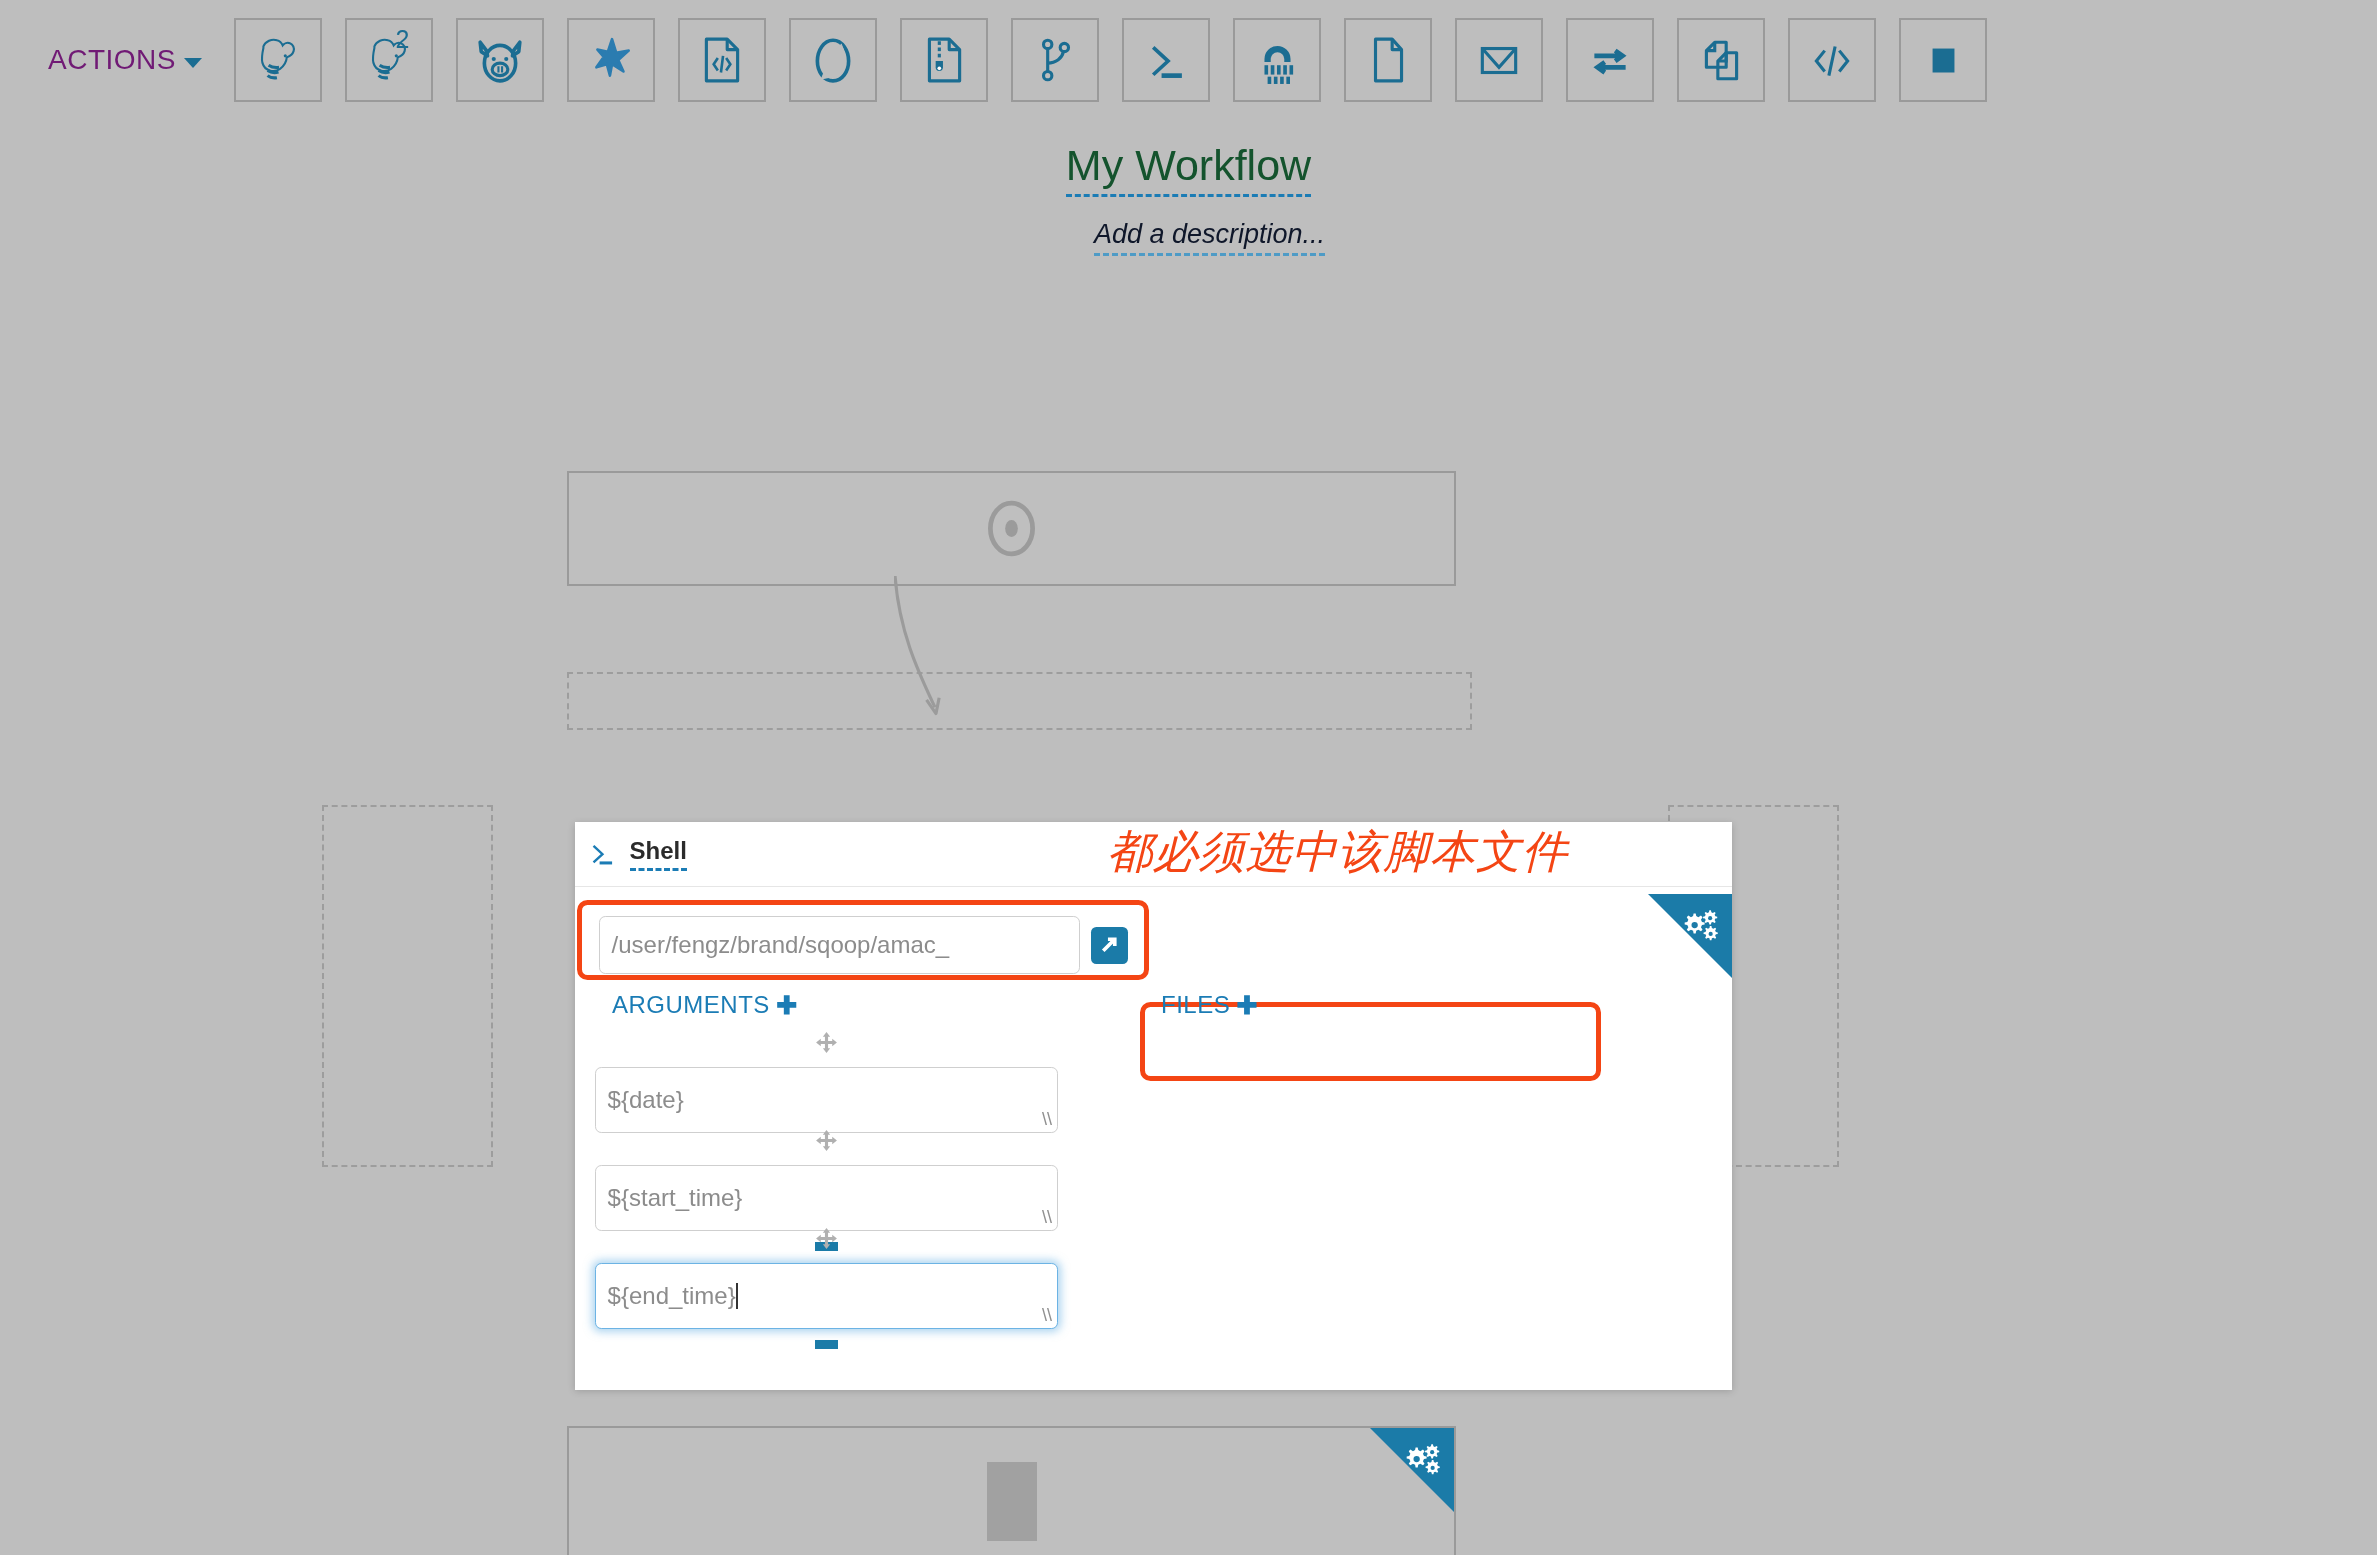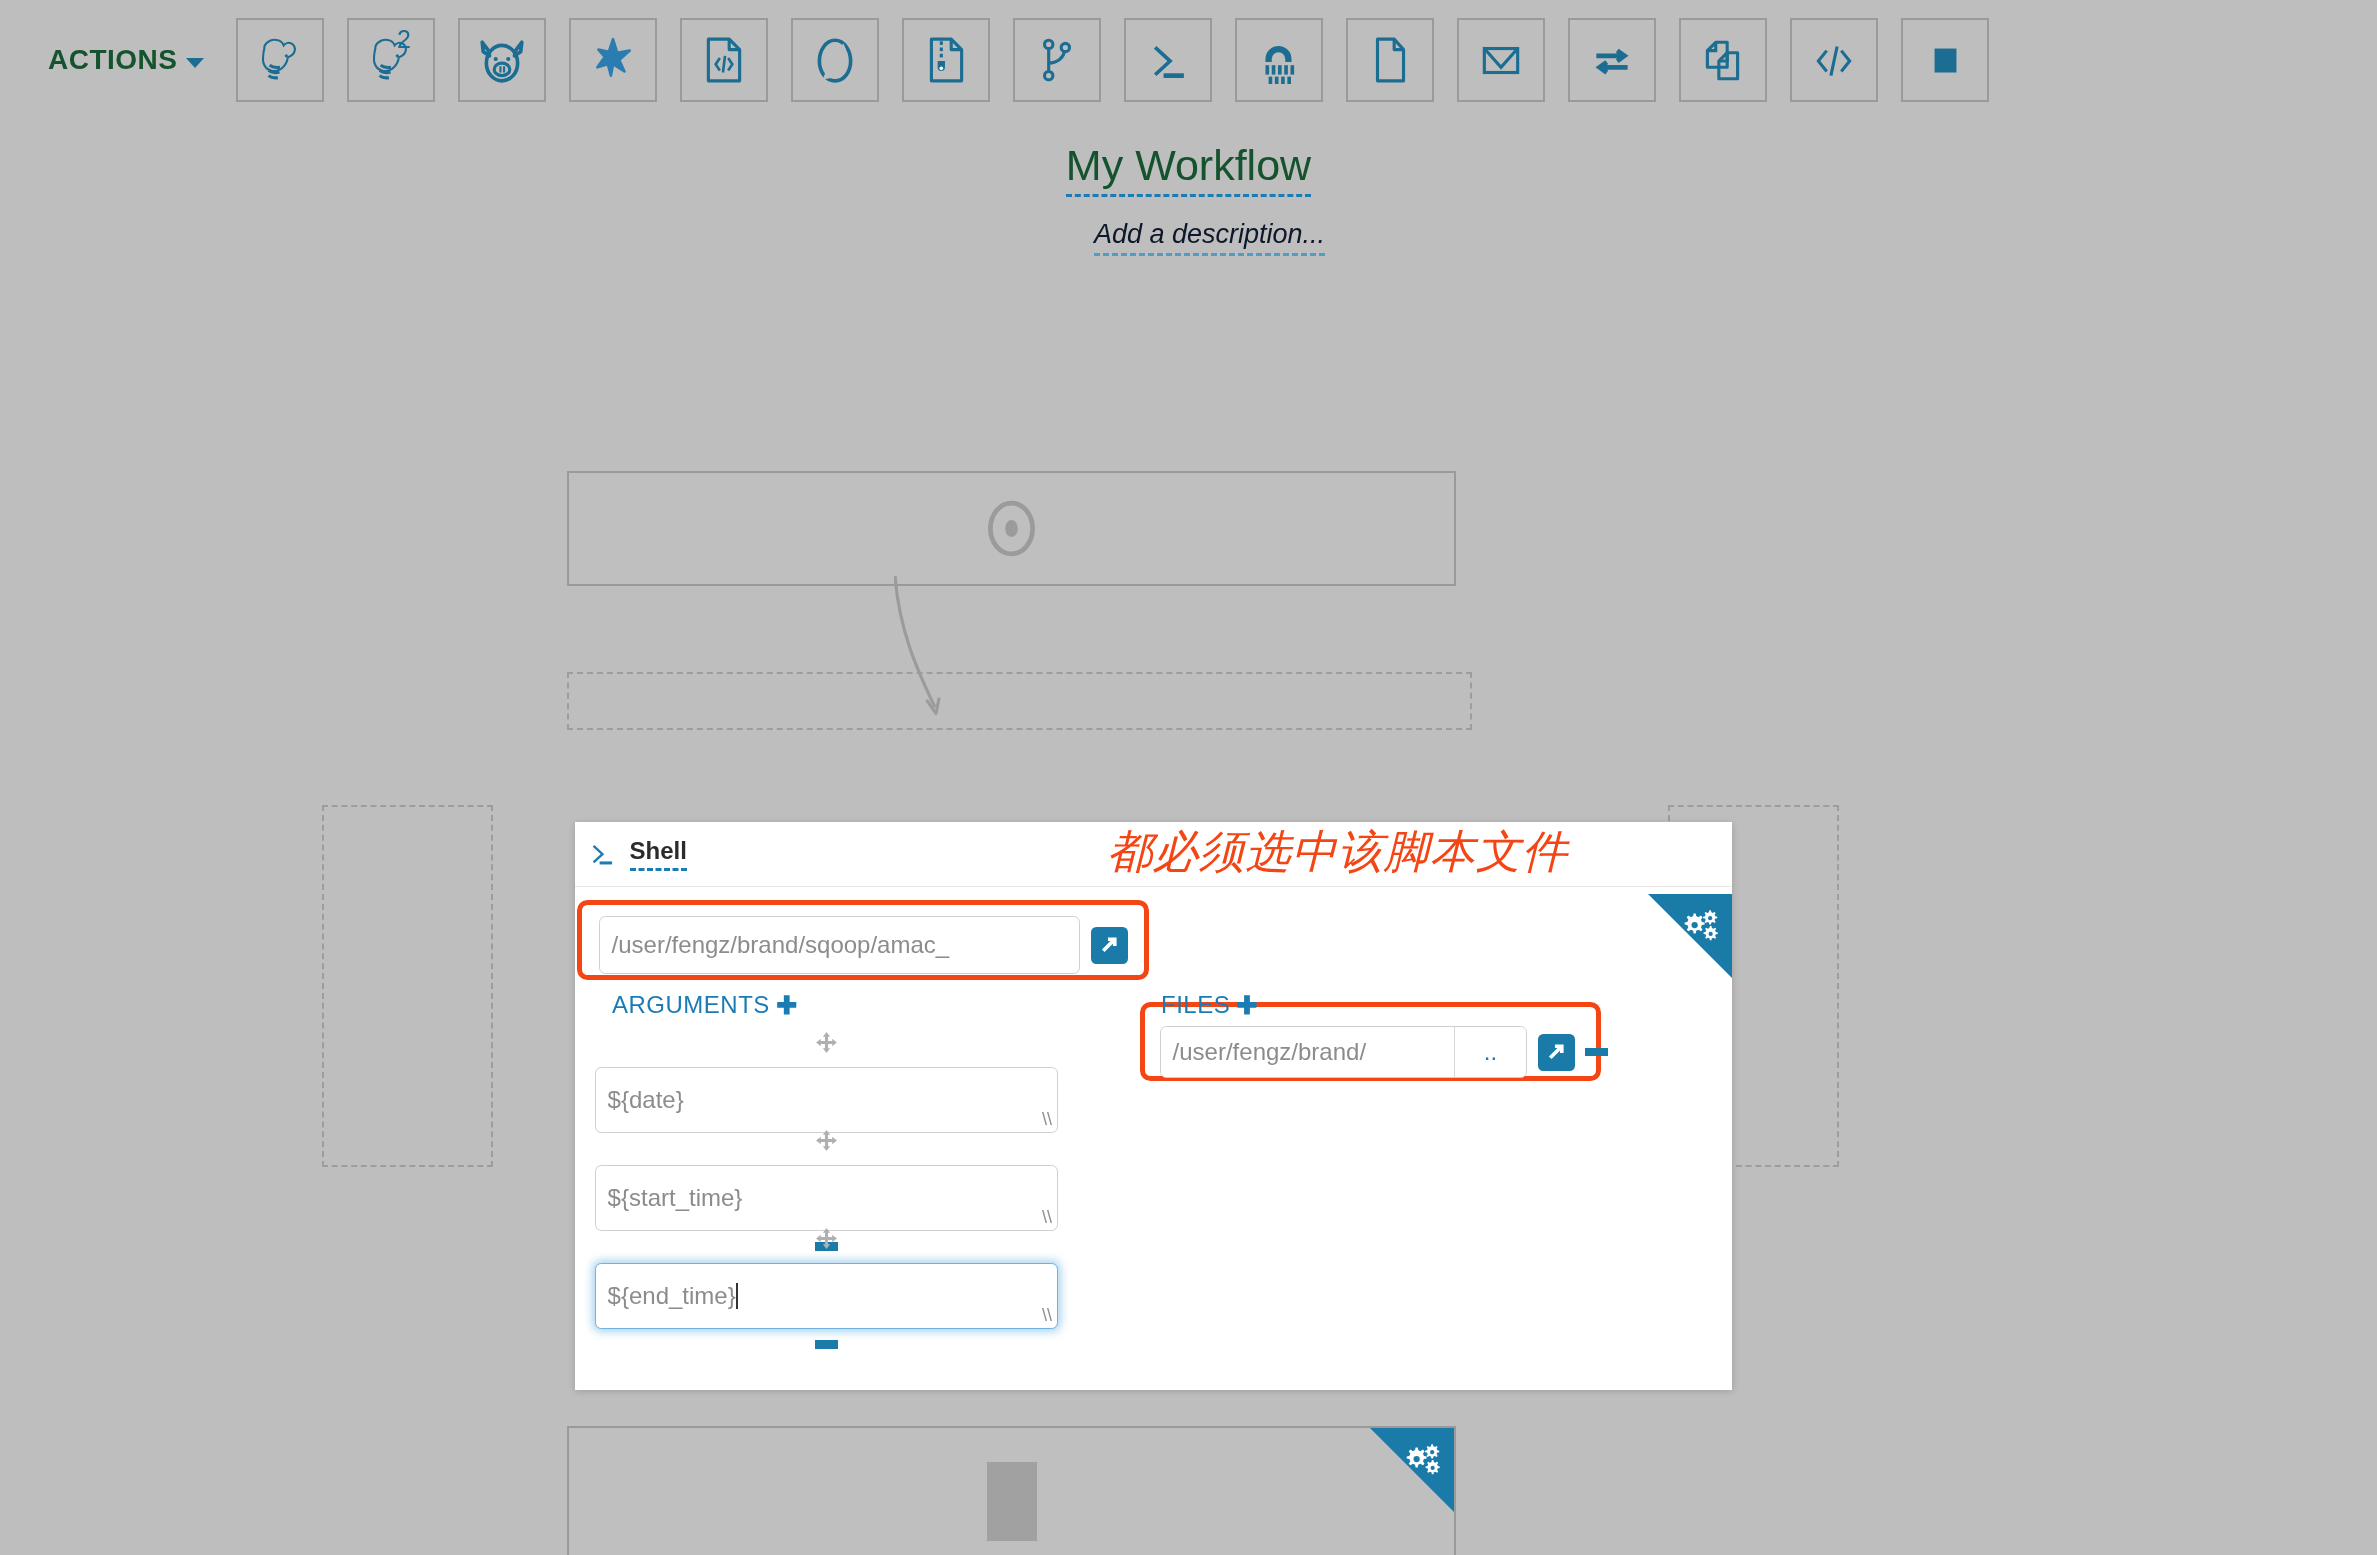--- a/index.html
+++ b/index.html
@@ -21,22 +21,22 @@
     left: 0; top: 0;
     width: 2377px; height: 120px;
     display: flex;
     align-items: center;
     padding-left: 48px;
   }
   #actions-menu {
     display: flex;
     align-items: center;
     gap: 8.4px;
-    color: #14532d;
-    font-weight: bold;
+    color: #701a75;
+    font-weight: normal;
     font-size: 28px;
     letter-spacing: 0.5px;
     margin-right: 32px;
     cursor: pointer;
     user-select: none;
   }
   #actions-menu .caret {
     width: 0; height: 0;
     border-left: 9px solid transparent;
     border-right: 9px solid transparent;
@@ -540,32 +540,20 @@
       <span class="resizer">//</span>
     </div>
     <div class="minus-btn"></div>
   </div>
 
   <div id="files-label">
     <span>FILES</span>
     <span class="plus-ico">✚</span>
   </div>
 
-  <div id="files-row">
-    <div id="files-group">
-      <div class="txtinput" id="files-input">/user/fengz/brand/</div>
-      <div class="txtinput" id="files-dots">..</div>
-    </div>
-    <div class="ext-btn">
-      <svg width="22" height="22" viewBox="0 0 42 42">
-        <path d="M10 32 L31 11 M19 10 H32 V23" fill="none" stroke="#ffffff" stroke-width="7" stroke-linejoin="miter"></path>
-      </svg>
-    </div>
-    <div class="minus-btn"></div>
-  </div>
 
   <div class="node-box" id="end-node">
     <div class="stop-square"></div>
     <div class="corner-badge">
       <span class="tri"></span>
       <svg width="42" height="33" viewBox="0 0 80 62">
         <g fill="#ffffff">
           <path d="M24 10 l4 0 1 5 4 2 5-3 3 3 -3 5 2 4 5 1 0 4 -5 1 -2 4 3 5 -3 3 -5-3 -4 2 -1 5 -4 0 -1-5 -4-2 -5 3 -3-3 3-5 -2-4 -5-1 0-4 5-1 2-4 -3-5 3-3 5 3 4-2 Z"></path>
           <circle cx="26" cy="32" r="6" fill="#1b7ba8"></circle>
           <path d="M54 4 l3 0 .8 3.6 2.8 1.4 3.4-2 2 2 -2 3.4 1.4 2.8 3.6 .8 0 3 -3.6 .8 -1.4 2.8 2 3.4 -2 2 -3.4-2 -2.8 1.4 -.8 3.6 -3 0 -.8-3.6 -2.8-1.4 -3.4 2 -2-2 2-3.4 -1.4-2.8 -3.6-.8 0-3 3.6-.8 1.4-2.8 -2-3.4 2-2 3.4 2 2.8-1.4 Z"></path>

